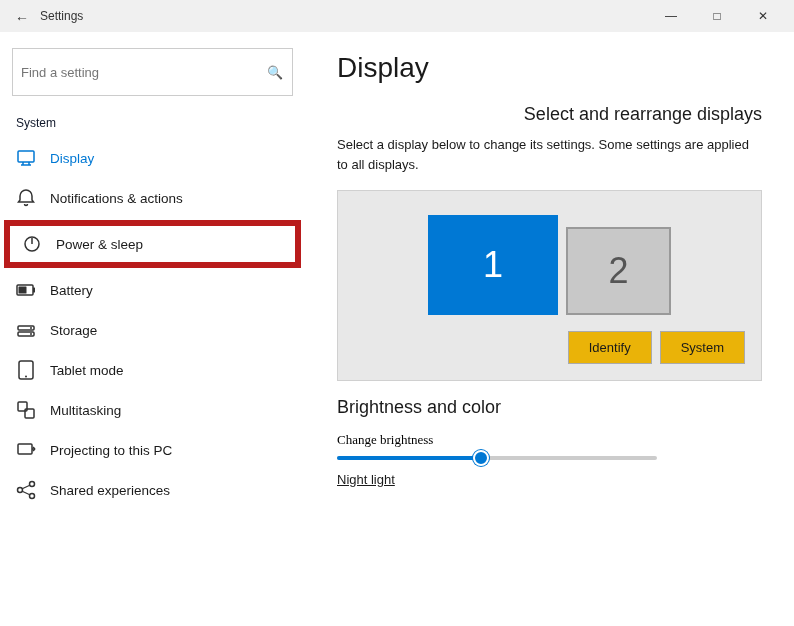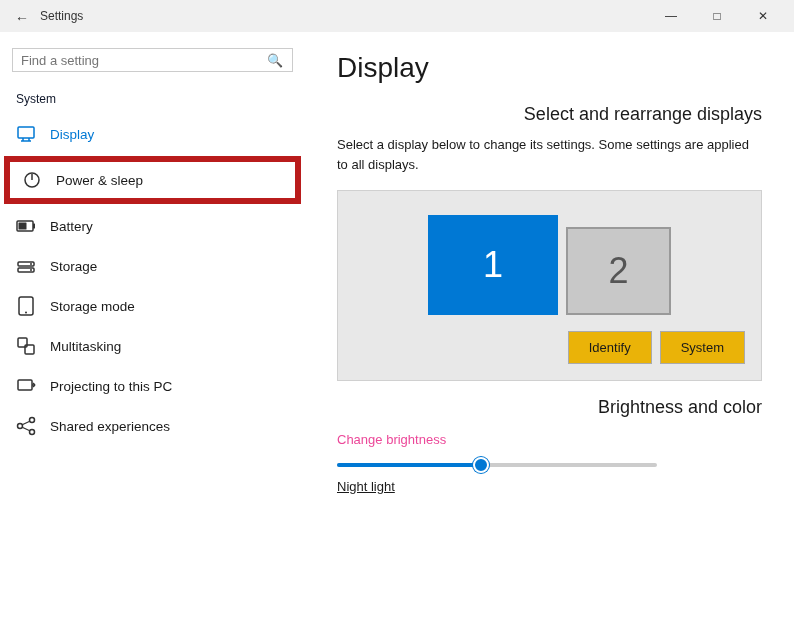--- a/index.html
+++ b/index.html
@@ -69,21 +69,21 @@
       padding: 16px 0 0 0;
       background: #fff;
       overflow-y: auto;
     }
     .search-box {
       display: flex;
       align-items: center;
       border: 1px solid #ccc;
       margin: 0 12px 16px 12px;
       padding: 4px 8px;
-      height: 24px;
+      height: 48px;
     }
     .search-box input {
       border: none;
       outline: none;
       flex: 1;
       font-size: 13px;
       color: #333;
     }
     .search-icon-glyph {
       color: #666;
@@ -205,26 +205,26 @@
 
     
     .brightness-section {
       margin-top: 12px;
     }
     .brightness-heading {
       font-size: 18px;
       font-weight: 400;
       color: #1a1a1a;
       margin-bottom: 14px;
-      text-align: right;
     }
     .brightness-label {
       font-size: 13px;
-      color: #ec4899;
-      margin-bottom: 16px;
+      color: #000000;
+      margin-bottom: 8px;
+      font-family: Liberation Serif, serif;
     }
     .slider-container {
       display: flex;
       align-items: center;
       margin-bottom: 12px;
     }
     .slider-track {
       position: relative;
       width: 320px;
       height: 4px;
@@ -288,20 +288,29 @@
         <svg width="20" height="20" viewBox="0 0 20 20" fill="none">
           <rect x="2" y="3" width="16" height="11" rx="1" stroke="#0078d4" stroke-width="1.5" fill="none"></rect>
           <line x1="7" y1="14" x2="7" y2="17" stroke="#0078d4" stroke-width="1.5"></line>
           <line x1="13" y1="14" x2="13" y2="17" stroke="#0078d4" stroke-width="1.5"></line>
           <line x1="5" y1="17" x2="15" y2="17" stroke="#0078d4" stroke-width="1.5"></line>
         </svg>
       </span>
       <span>Display</span>
     </div>
 
+    <div class="nav-item">
+      <span class="nav-icon">
+        <svg width="20" height="20" viewBox="0 0 20 20" fill="none">
+          <path d="M10 2a6 6 0 00-6 6v4l-1.5 2h15L16 12V8a6 6 0 00-6-6z" stroke="#333" stroke-width="1.5" fill="none"></path>
+          <path d="M8.5 16a1.5 1.5 0 003 0" stroke="#333" stroke-width="1.5" fill="none"></path>
+        </svg>
+      </span>
+      <span>Notifications &amp; actions</span>
+    </div>
 
     <div class="nav-item highlighted">
       <span class="nav-icon">
         <svg width="20" height="20" viewBox="0 0 20 20" fill="none">
           <circle cx="10" cy="10" r="7" stroke="#333" stroke-width="1.5" fill="none"></circle>
           <line x1="10" y1="4" x2="10" y2="10" stroke="#333" stroke-width="1.5"></line>
         </svg>
       </span>
       <span>Power &amp; sleep</span>
     </div>
@@ -329,21 +338,21 @@
       <span>Storage</span>
     </div>
 
     <div class="nav-item">
       <span class="nav-icon">
         <svg width="16" height="20" viewBox="0 0 16 20" fill="none">
           <rect x="1" y="1" width="14" height="18" rx="2" stroke="#333" stroke-width="1.5" fill="none"></rect>
           <circle cx="8" cy="16.5" r="1" fill="#333"></circle>
         </svg>
       </span>
-      <span>Storage mode</span>
+      <span>Tablet mode</span>
     </div>
 
     <div class="nav-item">
       <span class="nav-icon">
         <svg width="20" height="20" viewBox="0 0 20 20" fill="none">
           <rect x="2" y="2" width="9" height="9" rx="1" stroke="#333" stroke-width="1.5" fill="none"></rect>
           <rect x="9" y="9" width="9" height="9" rx="1" stroke="#333" stroke-width="1.5" fill="none"></rect>
         </svg>
       </span>
       <span>Multitasking</span>

